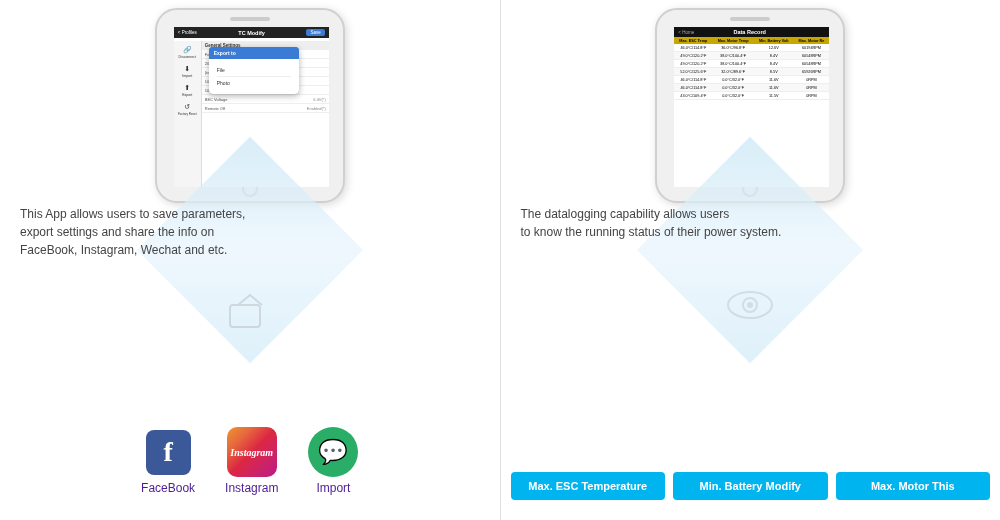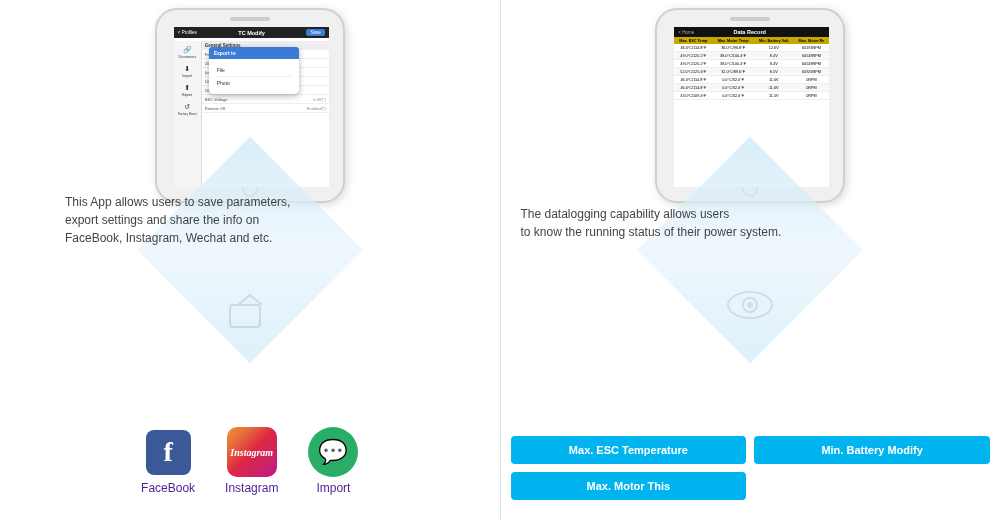--- a/index.html
+++ b/index.html
@@ -199,29 +199,28 @@
       top: 170px;
       left: 50%;
       margin-left: -80px;
       z-index: 0;
       opacity: 0.7;
     }
 
     
     .description-text {
       position: absolute;
-      top: 193px;
+      top: 205px;
       left: 20px;
       right: 20px;
       font-size: 12px;
       color: #444;
       line-height: 1.5;
       z-index: 2;
       text-align: left;
-      margin-left: 45px;
     }
 
     
     .share-icon-area {
       position: absolute;
       top: 290px;
       left: 50%;
       transform: translateX(-50%);
       z-index: 2;
       opacity: 0.3;
@@ -385,21 +384,21 @@
       opacity: 0.25;
     }
 
     
     .button-grid {
       position: absolute;
       bottom: 20px;
       left: 10px;
       right: 10px;
       display: grid;
-      grid-template-columns: 1fr 1fr;
+      grid-template-columns: 1fr 1fr 1fr;
       gap: 8px;
       z-index: 2;
     }
 
     .data-btn {
       background: #00b4f0;
       color: #fff;
       border: none;
       border-radius: 4px;
       padding: 8px 10px;

